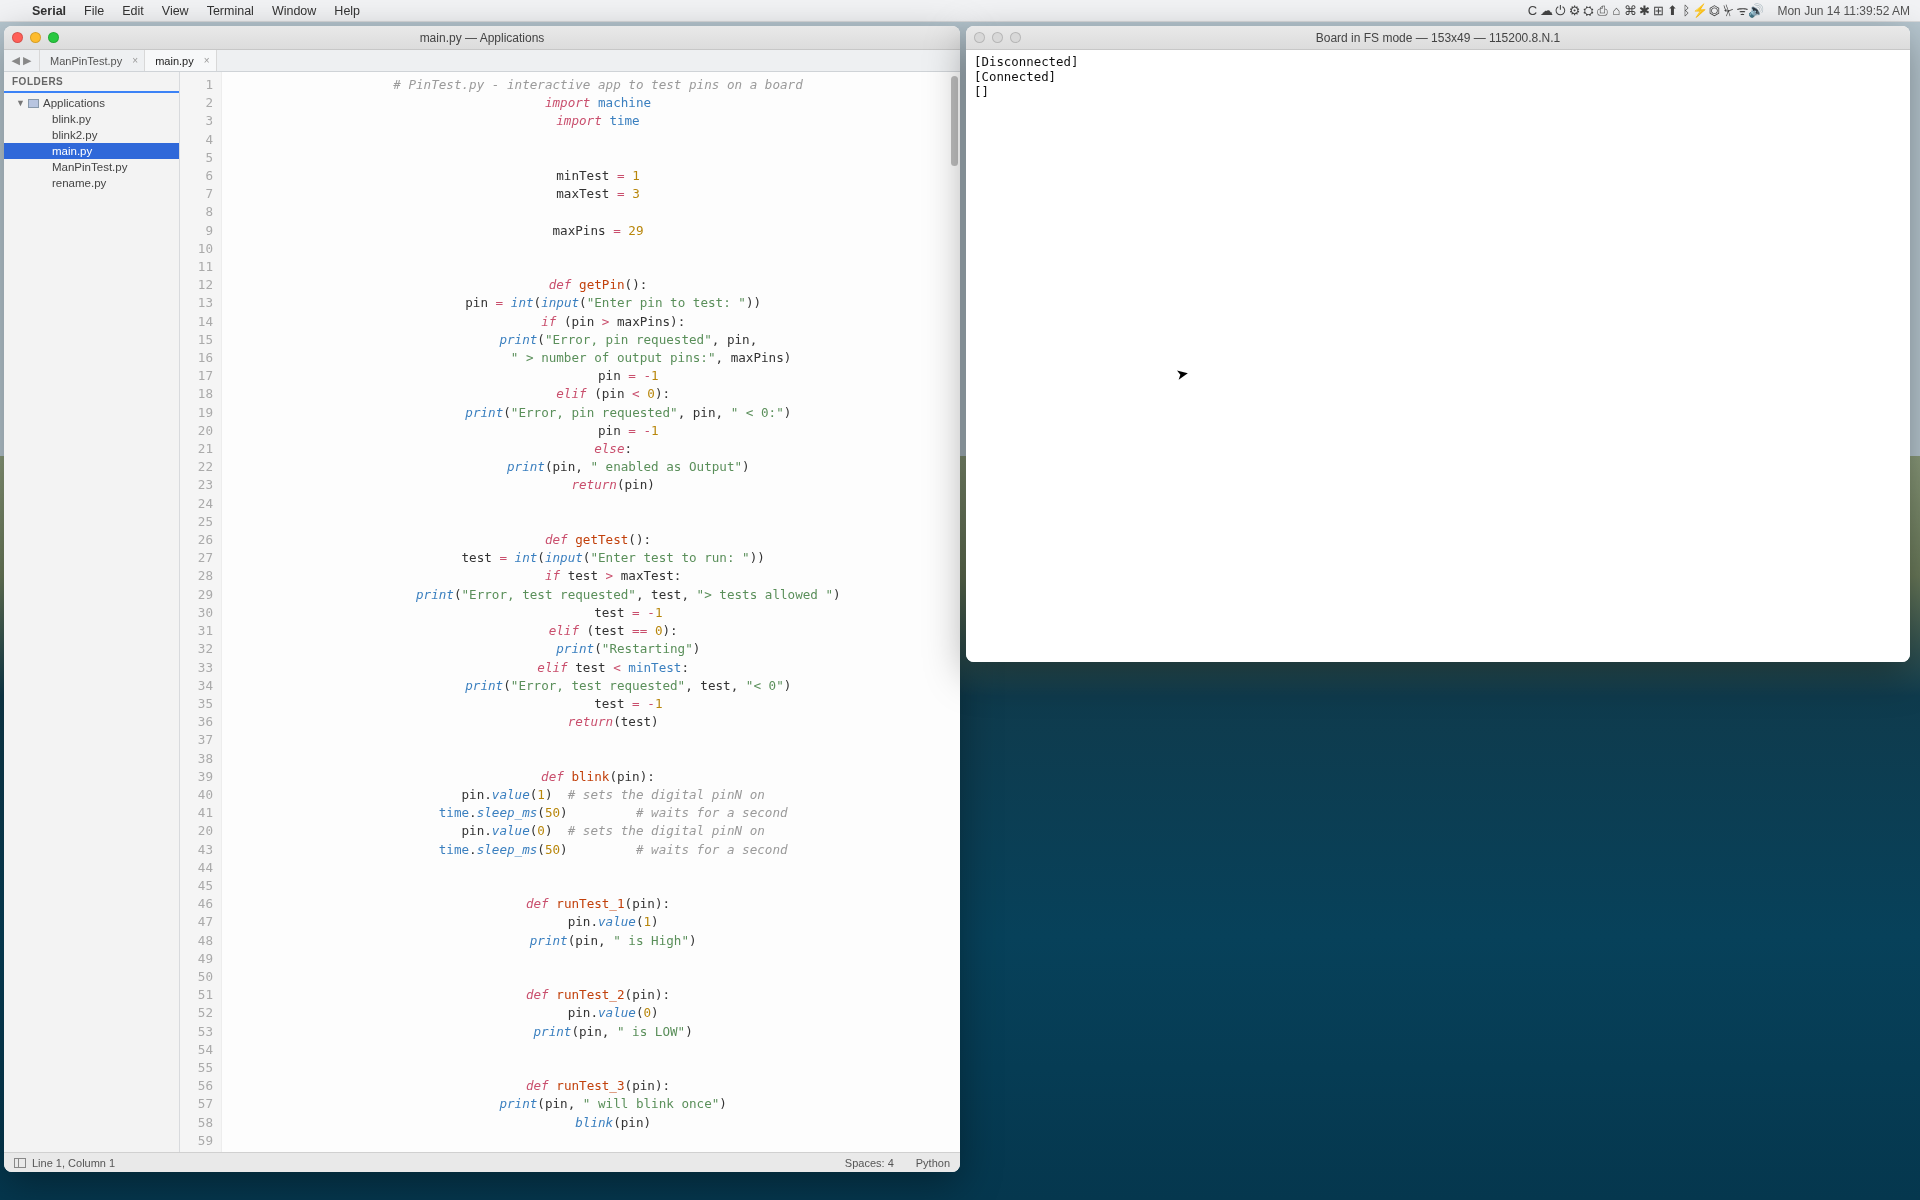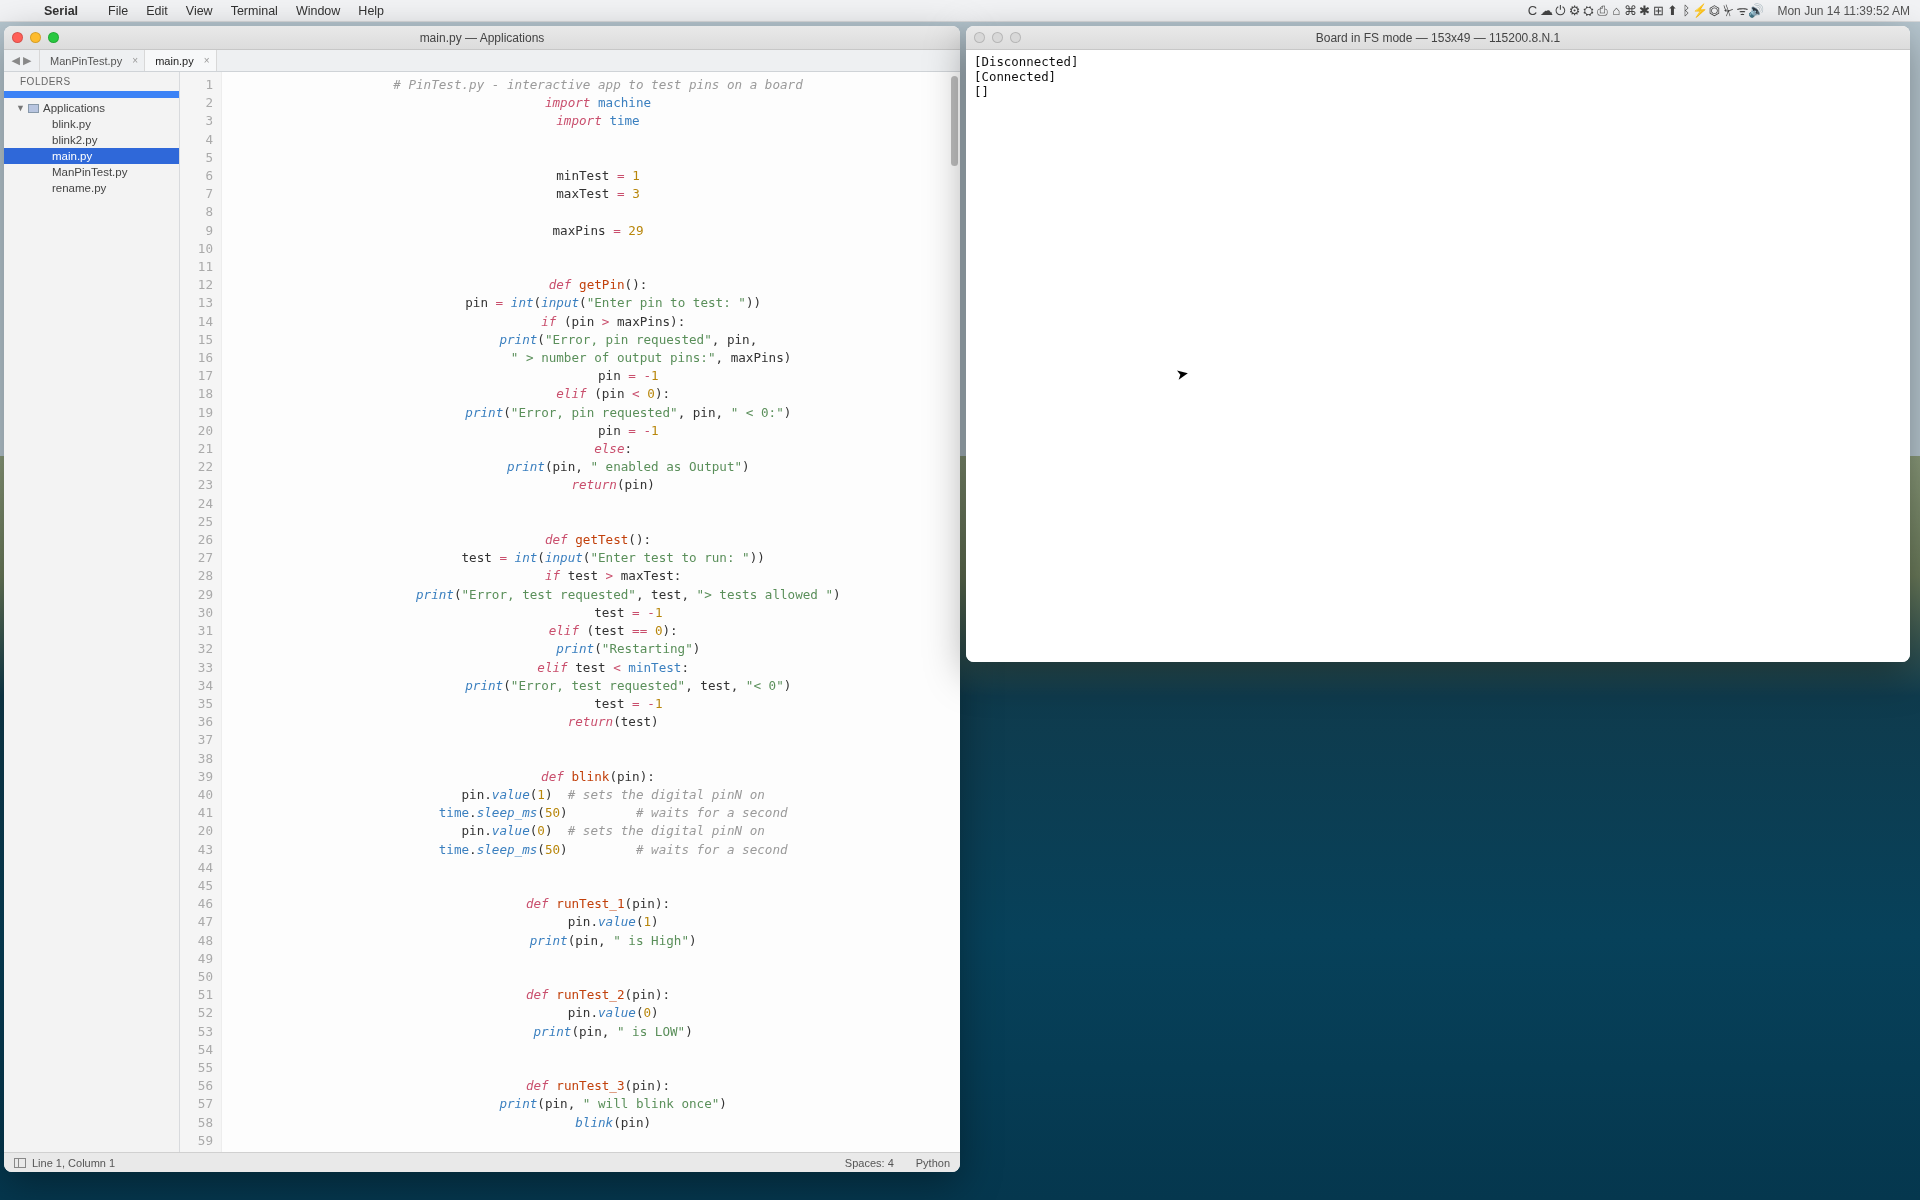--- a/index.html
+++ b/index.html
@@ -1,21 +1,21 @@
 <!DOCTYPE html>
 <html><head>
 <meta charset="utf-8">
 <style>
   * { margin: 0; padding: 0; box-sizing: border-box; }
   html, body { width: 1920px; height: 1200px; overflow: hidden; font-family: -apple-system, "Helvetica Neue", Arial, sans-serif; }
   body {
     background: linear-gradient(180deg,#b6c6cf 0%,#b6c6cf 38%,#8a9a7a 38%,#6a7a5a 48%,#0f3b4d 58%,#07415a 78%,#05374e 100%);
   }
   
-  .menubar { position:absolute; top:0; left:0; right:0; height:22px; background:rgba(245,245,247,0.95); display:flex; align-items:center; font-size:12.5px; color:#333; padding:0 10px; gap:30px; border-bottom:1px solid rgba(0,0,0,0.1);}
+  .menubar { position:absolute; top:0; left:0; right:0; height:22px; background:rgba(245,245,247,0.95); display:flex; align-items:center; font-size:12.5px; color:#333; padding:0 10px; gap:18px; border-bottom:1px solid rgba(0,0,0,0.1);}
   .menubar .apple { font-size:14px; color:#333; margin-right:4px;}
   .menubar .bold { font-weight:600;}
   .menubar .right { margin-left:auto; display:flex; align-items:center; gap:14px; color:#555; font-size:12px;}
   .menubar .right .ic { width:14px; height:14px; display:inline-flex; align-items:center; justify-content:center; font-size:13px; color:#444;}
   
   .window { position:absolute; background:#fff; border-radius:8px; box-shadow:0 12px 40px rgba(0,0,0,0.35); overflow:hidden; display:flex; flex-direction:column;}
   .titlebar { height:24px; background:linear-gradient(#e9e9e9,#dcdcdc); border-bottom:1px solid #c7c7c7; display:flex; align-items:center; padding:0 8px; position:relative;}
   .traffic { display:flex; gap:7px; }
   .dot { width:11px; height:11px; border-radius:50%; border:0.5px solid rgba(0,0,0,0.15);}
   .dot.red { background:#ff5f57;} .dot.yellow{background:#febc2e;} .dot.green{background:#28c840;}
@@ -23,21 +23,21 @@
   .title-center { position:absolute; left:0; right:0; text-align:center; font-size:12px; color:#444;}
   
   .editor-window { left:4px; top:26px; width:956px; height:1146px;}
   .tabbar { height:22px; background:#eef0f2; border-bottom:1px solid #cfd3d7; display:flex; align-items:stretch; font-size:11px;}
   .tabnav { width:36px; display:flex; align-items:center; justify-content:center; gap:2px; color:#888; border-right:1px solid #d8d8d8;}
   .tab { padding:0 22px 0 10px; display:flex; align-items:center; border-right:1px solid #d8d8d8; color:#555; position:relative; background:#eef0f2;}
   .tab.active { background:#f7f8f9; color:#222;}
   .tab .close { position:absolute; right:6px; font-size:10px; color:#999;}
   .editor-body { display:flex; flex:1; min-height:0;}
   .sidebar { width:176px; background:#f3f3f3; border-right:1px solid #d8dadd; font-size:11.5px; color:#444; padding-top:0;}
-  .side-header { padding:4px 16px; font-size:10px; letter-spacing:0.5px; color:#666; border-bottom:7px solid #3b82f6;}
+  .side-header { padding:4px 8px; font-size:10px; letter-spacing:0.5px; color:#666; border-bottom:2px solid #3b82f6;font-weight:bold;}
   .tree { padding:2px 0;}
   .tree-row { padding:2px 6px 2px 12px; display:flex; align-items:center; gap:4px; white-space:nowrap;}
   .tree-row.indent2 { padding-left:48px;}
   .tree-row.selected { background:#2f68d9; color:#fff;}
   .tree-row .arrow { width:8px; display:inline-block; color:#777; font-size:9px;}
   .tree-row .fold { width:11px; height:9px; background:#b8c5e0; border:0.5px solid #89a; display:inline-block;}
   .codewrap { flex:1; display:flex; overflow:hidden; background:#fdfdfd; position:relative;}
   .gutter { width:42px; background:#f5f5f5; border-right:1px solid #ededed; text-align:right; padding:4px 8px 4px 0; font-family:Menlo,Consolas,monospace; font-size:12.6px; color:#aaa; line-height:18.2px;}
   .code { flex:1; padding:4px 0 4px 14px; font-family:Menlo,Consolas,monospace; font-size:12.6px; line-height:18.2px; white-space:pre; color:#333; overflow:hidden;text-align:center;}
   .code .cmt{color:#9a9a9a; font-style:italic;} .code .kw2{color:#c94f6d; font-style:italic;}

